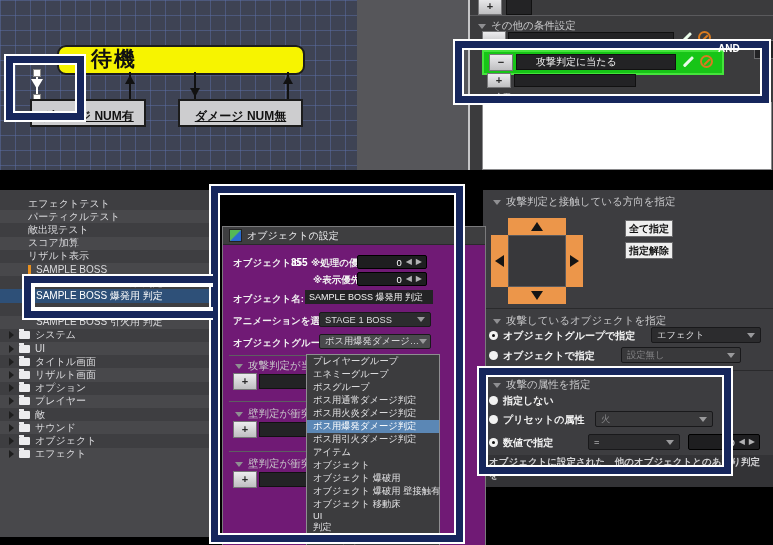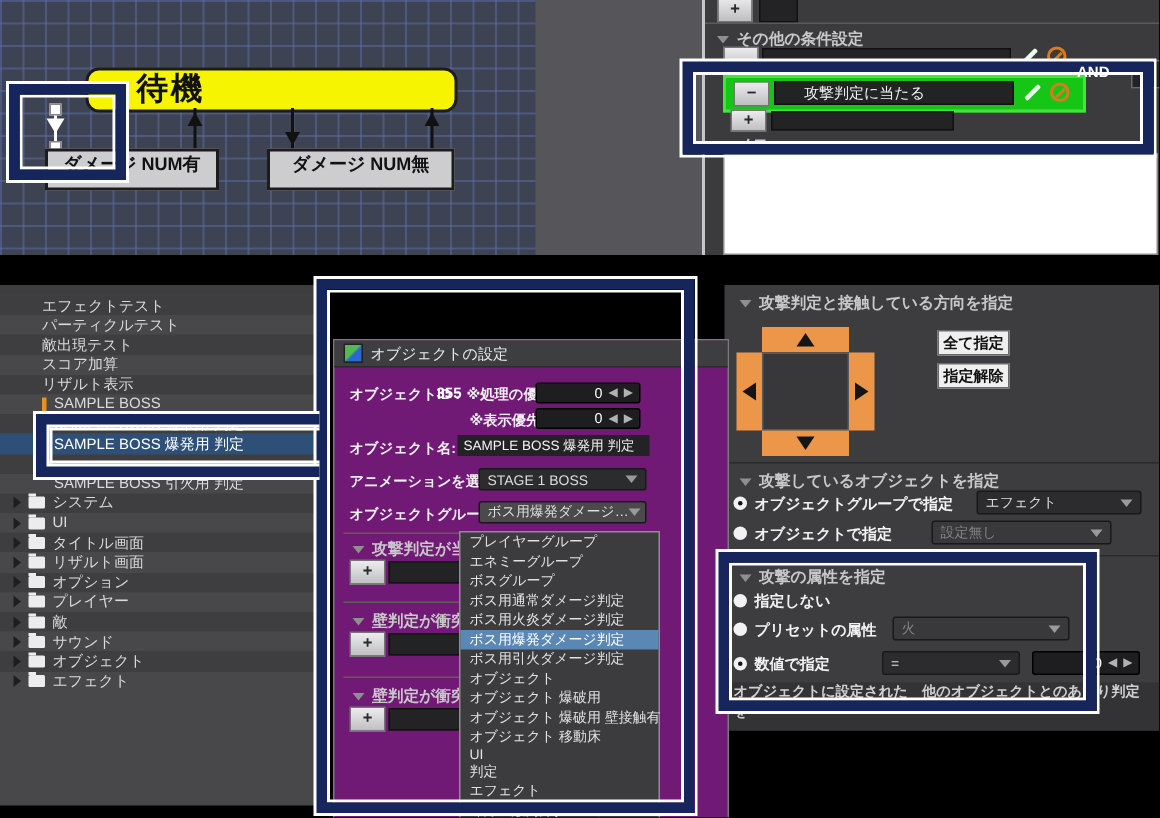--- a/index.html
+++ b/index.html
@@ -8,38 +8,38 @@
   .abs{position:absolute;}
   
   .flowpanel{left:0;top:0;width:468px;height:170px;background:#56565a;border-right:2px solid #c6c6c8;}
   .flowgrid{left:0;top:0;width:357px;height:170px;background-color:#3e4354;
     background-image:linear-gradient(rgba(95,115,175,.45) 1px,transparent 1px),
                      linear-gradient(90deg,rgba(95,115,175,.45) 1px,transparent 1px);
     background-size:15px 15px;}
   .node-wait{left:57px;top:45px;width:244px;height:26px;background:#f7f400;border:2px solid #1c1c1c;
     border-radius:9px;display:flex;align-items:center;overflow:hidden;}
   .node-wait span{font-size:21px;font-weight:bold;color:#111;padding-left:32px;letter-spacing:2px;margin-top:-2px;}
-  .gnode{height:24px;background:#cdcdcf;border:2px solid #1c1c1c;display:flex;align-items:flex-start;justify-content:center;
-    font-size:12px;font-weight:bold;color:#111;white-space:nowrap;}
+  .gnode{height:24px;background:#cdcdcf;border:2px solid #1c1c1c;display:flex;align-items:flex-end;justify-content:center;
+    font-size:12px;font-weight:bold;color:#111;white-space:nowrap;text-decoration:underline;}
   .aline{width:2px;background:#111;}
   .ah{width:0;height:0;}
   .ah-up{border-left:5px solid transparent;border-right:5px solid transparent;border-bottom:9px solid #111;}
   .ah-down{border-left:5px solid transparent;border-right:5px solid transparent;border-top:9px solid #111;}
   .wline{width:2px;background:#fff;}
   .wsq{width:6px;height:6px;background:#fff;border:1px solid #888;}
   .ah-down-w{border-left:6px solid transparent;border-right:6px solid transparent;border-top:10px solid #fff;}
   
   .annot{position:absolute;border:7px solid #16265c;box-shadow:0 0 0 2px #fff, inset 0 0 0 2px #fff;pointer-events:none;}
   .annot3w{position:absolute;border-right:none;pointer-events:none;}
   
   .condpanel{left:470px;top:0;width:303px;height:170px;background:#3b3b3d;}
   .lbtn{background:linear-gradient(#ececee,#bfbfc1);border:1px solid #767678;display:flex;align-items:center;
     justify-content:center;color:#2a2a2a;font-weight:bold;font-size:11px;line-height:1;}
   .dfield{background:#232325;border:1px solid #111;}
-  .shead{display:flex;align-items:center;gap:5px;color:#c8c8ca;font-size:10.5px;font-weight:bold;white-space:nowrap;}
+  .shead{display:flex;align-items:center;gap:5px;color:#c8c8ca;font-size:10.5px;font-weight:normal;white-space:nowrap;}
   .tri-down{width:0;height:0;border-left:4px solid transparent;border-right:4px solid transparent;border-top:5px solid #8f8f92;}
   .greenrow{background:#17c517;border:2px solid #45e43c;}
   .pencil{display:flex;align-items:center;justify-content:center;}
   .pencil i{display:block;width:2.5px;height:13px;background:#eafbea;transform:rotate(45deg);border-radius:1px;}
   .prohib{border:2px solid #d97b20;border-radius:50%;display:flex;align-items:center;justify-content:center;}
   .prohib i{display:block;width:2px;height:8px;background:#d97b20;transform:rotate(45deg);}
   .memoarea{background:#fff;border:1px solid #8a8a8c;}
   .andlab{color:#fff;font-size:10px;font-weight:bold;}
   
   .treepanel{left:0;top:190px;width:213px;height:347px;background:#48484b;overflow:hidden;}
@@ -365,20 +365,23 @@
       <div class="ditem">
           <span>ボス用火炎ダメージ判定</span>
         </div>
       <div class="ditem sel">
           <span>ボス用爆発ダメージ判定</span>
         </div>
       <div class="ditem">
           <span>ボス用引火ダメージ判定</span>
         </div>
       <div class="ditem">
+          <span>アイテム</span>
+        </div>
+      <div class="ditem">
           <span>オブジェクト</span>
         </div>
       <div class="ditem">
           <span>オブジェクト 爆破用</span>
         </div>
       <div class="ditem">
           <span>オブジェクト 爆破用 壁接触有</span>
         </div>
       <div class="ditem">
           <span>オブジェクト 移動床</span>

